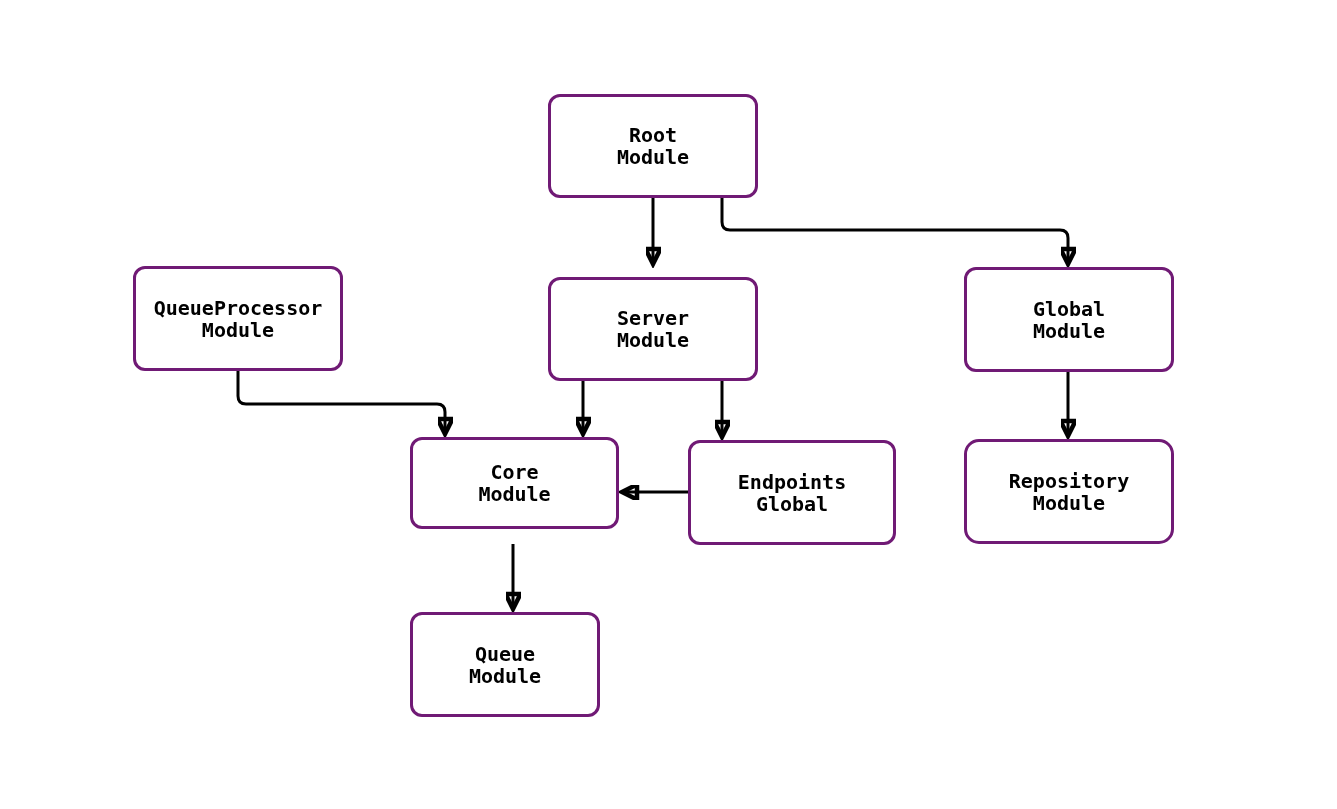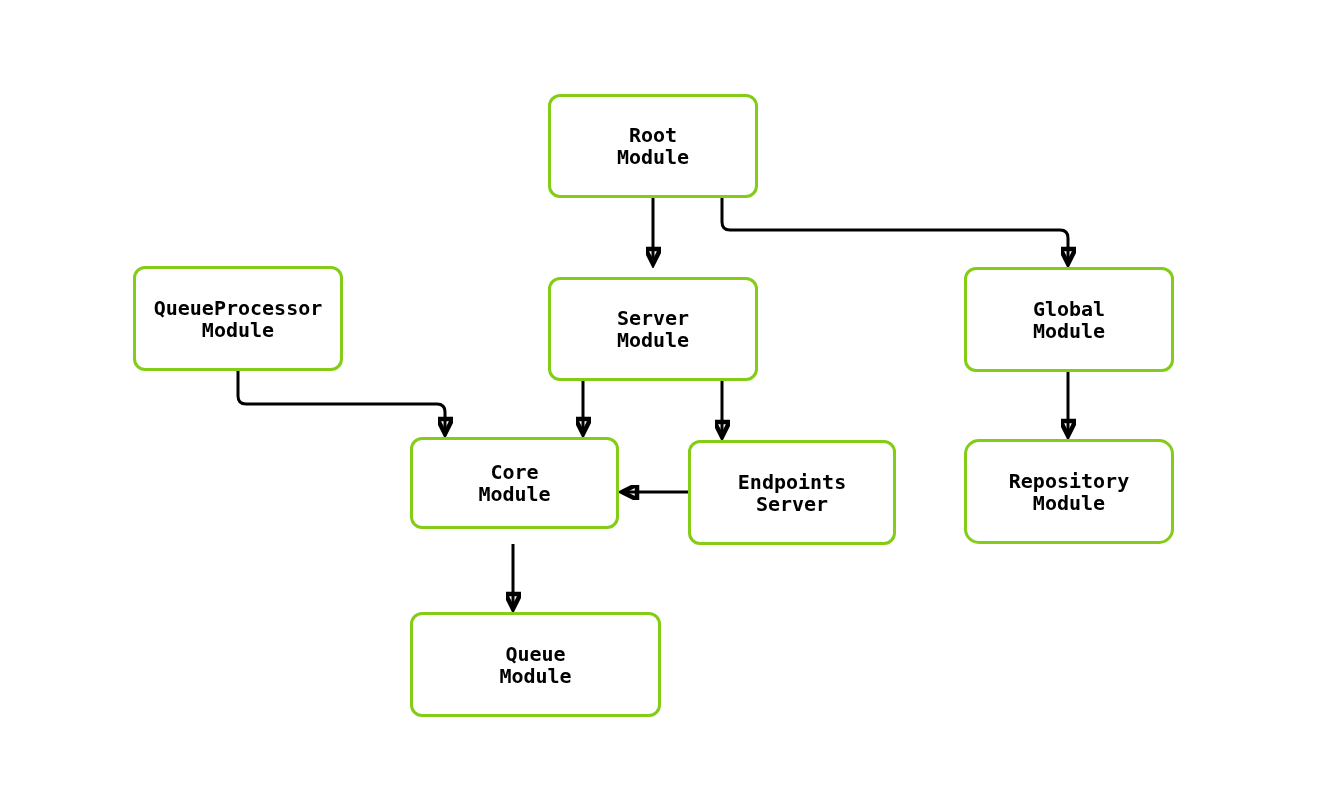--- a/index.html
+++ b/index.html
@@ -24,21 +24,21 @@
   }
   .edges path {
     fill: none;
     stroke: #000000;
     stroke-width: 3;
   }
   .node {
     position: absolute;
     box-sizing: border-box;
     background: #ffffff;
-    border: 3px solid #84cc16;
+    border: 3px solid #701a75;
     border-radius: 12px;
     display: flex;
     align-items: center;
     justify-content: center;
   }
   .node .label {
     font-weight: bold;
     font-size: 20px;
     line-height: 22px;
     color: #000000;
@@ -46,21 +46,21 @@
     white-space: pre-line;
   }
   
   .n-root           { left: 548px; top:  94px; width: 210px; height: 104px; }
   .n-server         { left: 548px; top: 277px; width: 210px; height: 104px; }
   .n-global         { left: 964px; top: 267px; width: 210px; height: 105px; }
   .n-queueprocessor { left: 133px; top: 266px; width: 210px; height: 105px; }
   .n-core           { left: 410px; top: 437px; width: 209px; height: 92px; }
   .n-endpoints      { left: 688px; top: 440px; width: 208px; height: 105px; }
   .n-repository     { left: 964px; top: 439px; width: 210px; height: 105px; border-radius: 15px; }
-  .n-queue          { left: 410px; top: 612px; width: 251px; height: 105px; }
+  .n-queue          { left: 410px; top: 612px; width: 190px; height: 105px; }
 </style>
 </head>
 <body>
 
 <div class="canvas">
 
   <svg class="edges" viewBox="0 0 1337 809" xmlns="http://www.w3.org/2000/svg">
     <defs>
       <marker id="arrowhead" viewBox="0 0 10 10" refX="10" refY="5" markerWidth="7.5" markerHeight="5" orient="auto">
         <path d="M0,0 L10,5 L0,10 Z" fill="#000000"></path>
@@ -96,21 +96,21 @@
 Module</span>
   </div>
 
   <div class="node n-core">
     <span class="label">Core
 Module</span>
   </div>
 
   <div class="node n-endpoints">
     <span class="label">Endpoints
-Server</span>
+Global</span>
   </div>
 
   <div class="node n-repository">
     <span class="label">Repository
 Module</span>
   </div>
 
   <div class="node n-queue">
     <span class="label">Queue
 Module</span>

